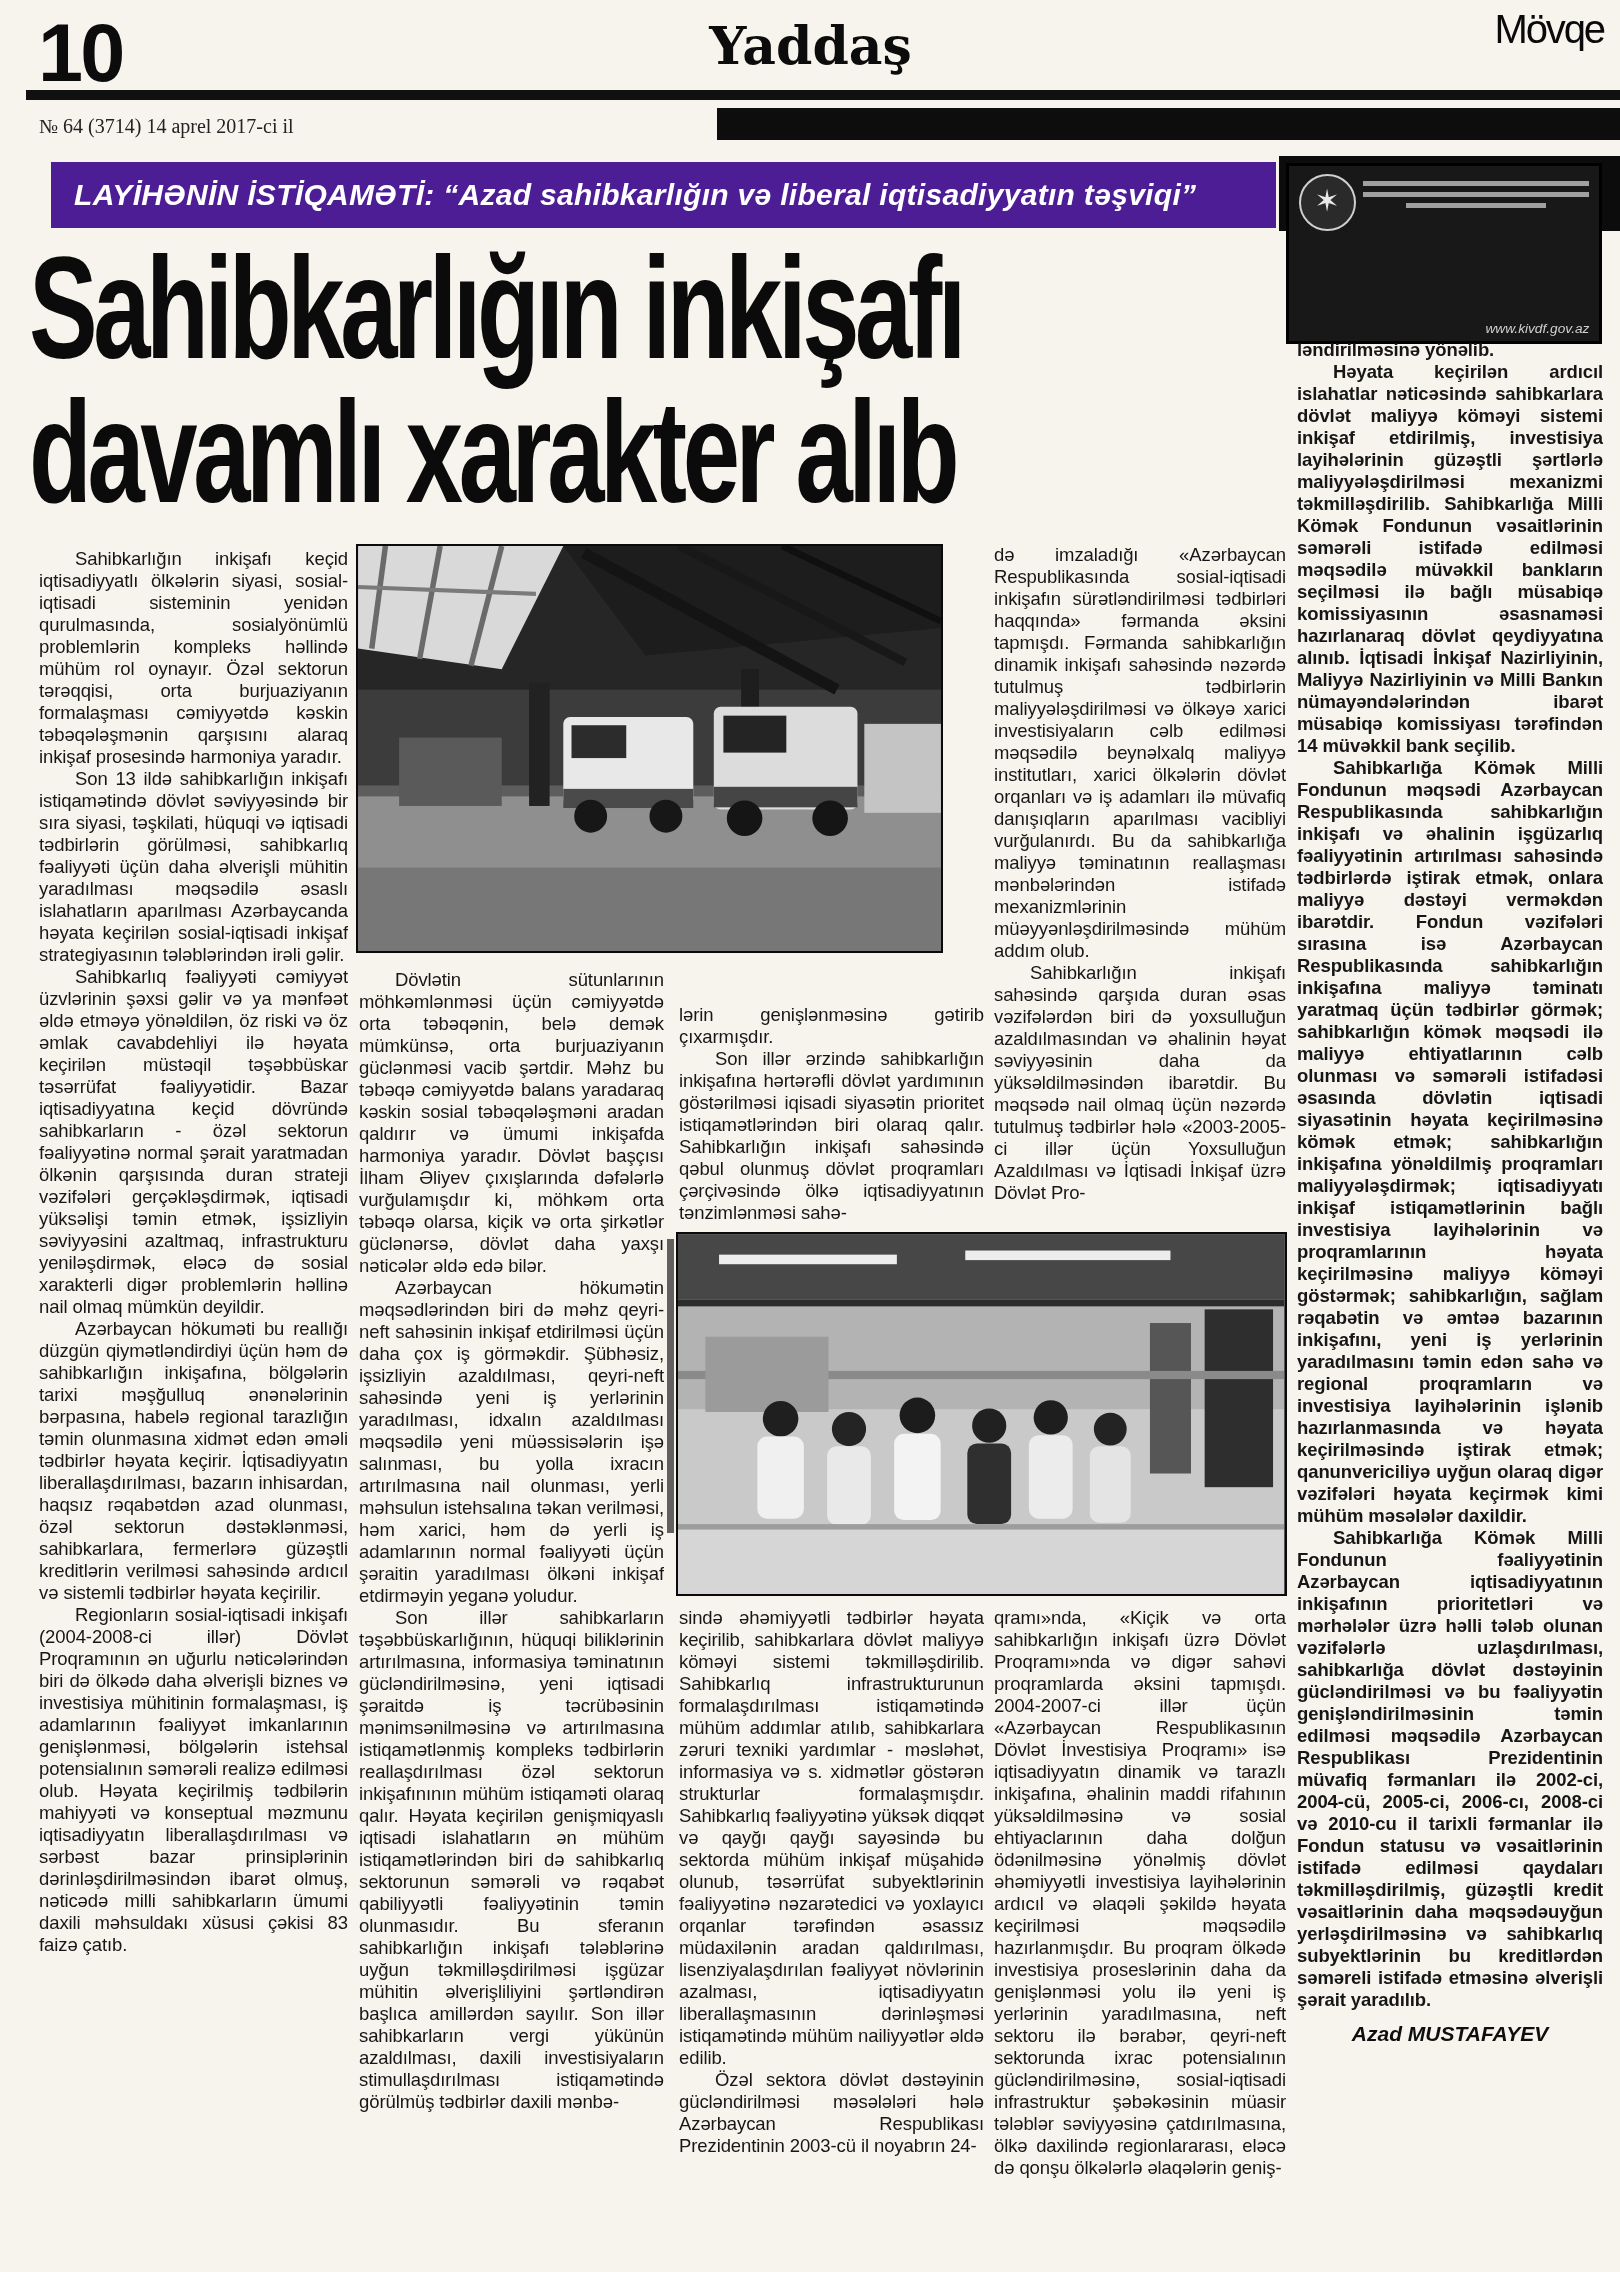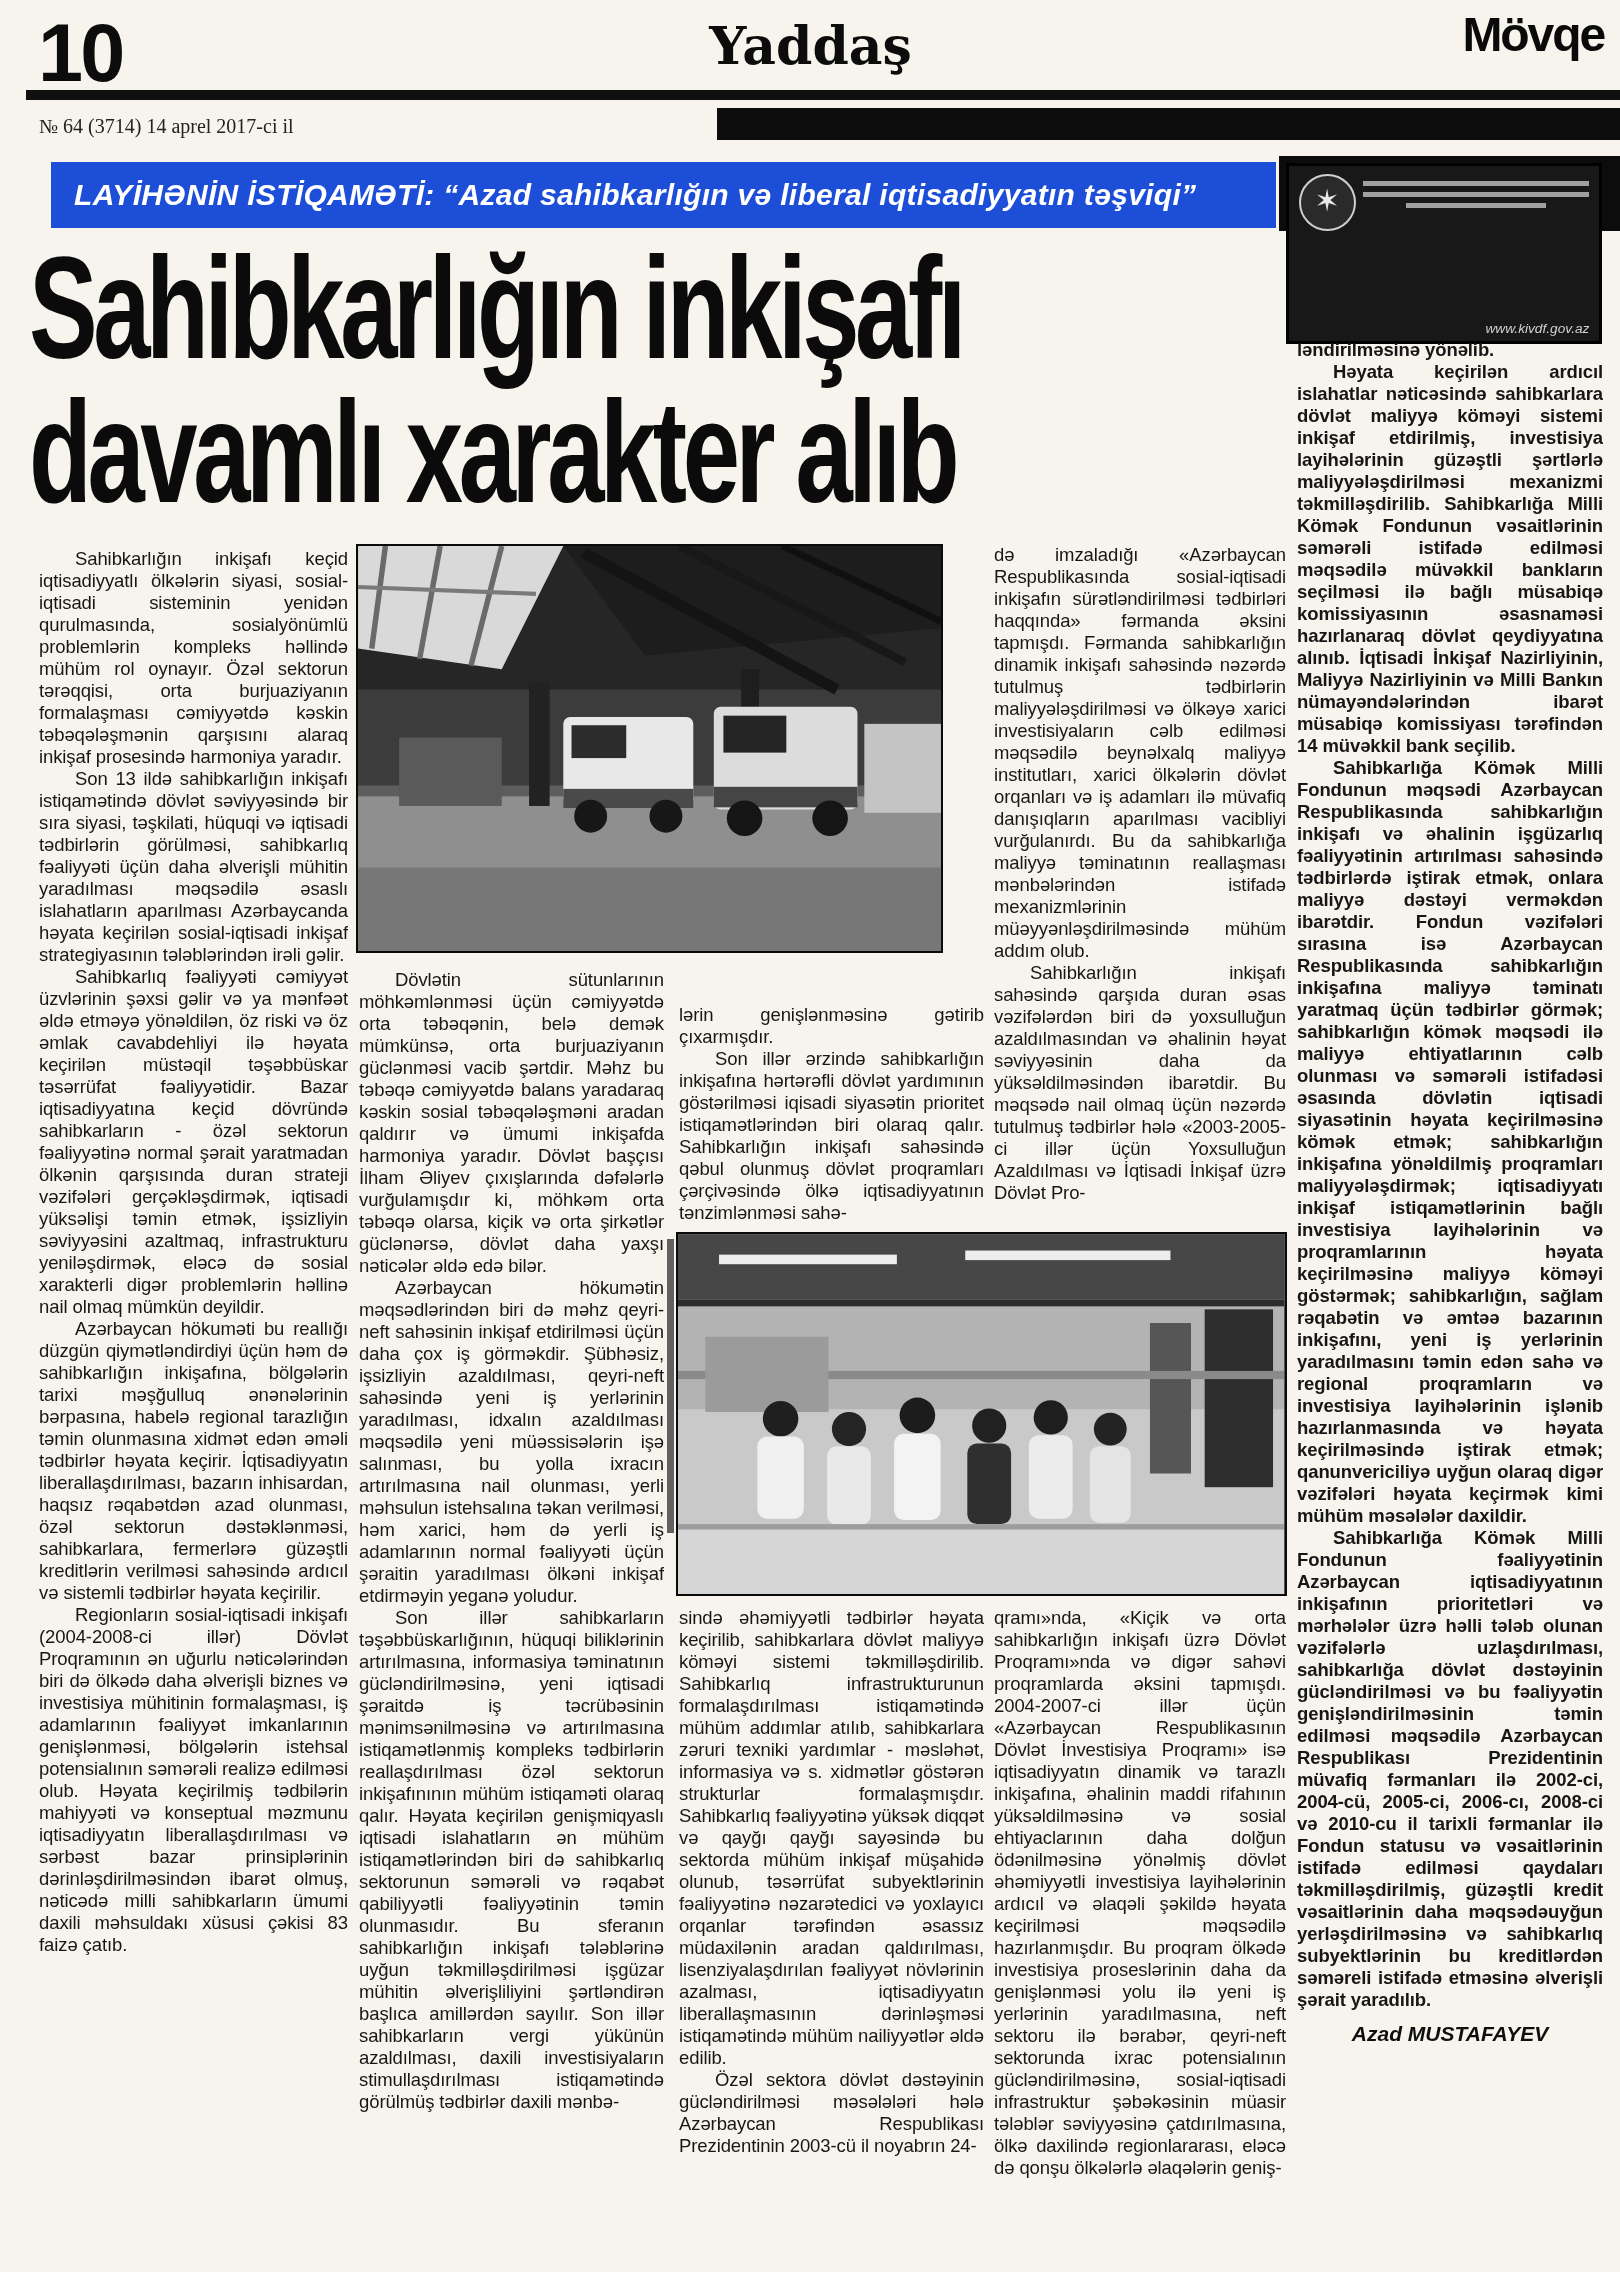--- a/index.html
+++ b/index.html
@@ -4,26 +4,26 @@
 <style>
   html,body{margin:0;padding:0;background:#888;}
   .page{
     position:relative; width:1621px; height:2273px;
     background:#f6f4ec; overflow:hidden;
     font-family:"Liberation Sans", sans-serif; color:#181818;
   }
   
   .page-number{position:absolute; left:38px; top:6.8px; font-size:81px; font-weight:900; letter-spacing:-2.7px; color:#0c0c0c;}
   .center-title{position:absolute; left:50%; top:15px; transform:translateX(-50%); font-family:"DejaVu Serif", serif; font-weight:700; font-size:52px; color:#0c0c0c;}
-  .right-title{position:absolute; right:17px; top:6.8px; font-size:48px; font-weight:700; letter-spacing:-2.1px; color:#0a0a0a;}
+  .right-title{position:absolute; right:17px; top:6.8px; font-size:40px; font-weight:400; letter-spacing:-2.1px; color:#0a0a0a;}
   .masthead-rule{position:absolute; left:26px; top:90px; width:1595px; height:9.6px; background:#101010;}
   .issue-line{position:absolute; left:39px; top:115px; font-size:20px; color:#222; font-family:"Liberation Serif", serif;}
   .right-band{position:absolute; left:717px; top:108px; width:904px; height:31.5px; background:#0d0d0d;}
   
-  .banner{position:absolute; left:51px; top:162px; width:1225px; height:66px; background:#1d4ed8; color:#fff;
+  .banner{position:absolute; left:51px; top:162px; width:1225px; height:66px; background:#4c1d95; color:#fff;
     display:flex; align-items:center; padding:0 23px; box-sizing:border-box;
     font-size:30px; font-weight:900; font-style:italic; letter-spacing:0.3px; white-space:nowrap;}
   
   .tr-band{position:absolute; left:1279px; top:156px; width:342px; height:75px; background:#0c0c0c;}
   .kivdf{position:absolute; left:1286px; top:163px; width:316px; height:181px; background:#181818; border:3.4px solid #000; box-sizing:border-box;}
   .kivdf-emblem{position:absolute; left:9.6px; top:8.2px; width:53px; height:53px; border-radius:50%;
     border:2.7px solid #cfcfcf; color:#e8e8e8; font-size:30px; line-height:49px; text-align:center; background:#2a2a2a;}
   .kivdf-caption{position:absolute; left:74px; top:15px; width:226px;}
   .kivdf-caption .cl{height:4.8px; background:#b9b9b9; margin-bottom:6.2px; opacity:.85;}
   .kivdf-caption .cl.s{width:62%; margin-left:19%;}

